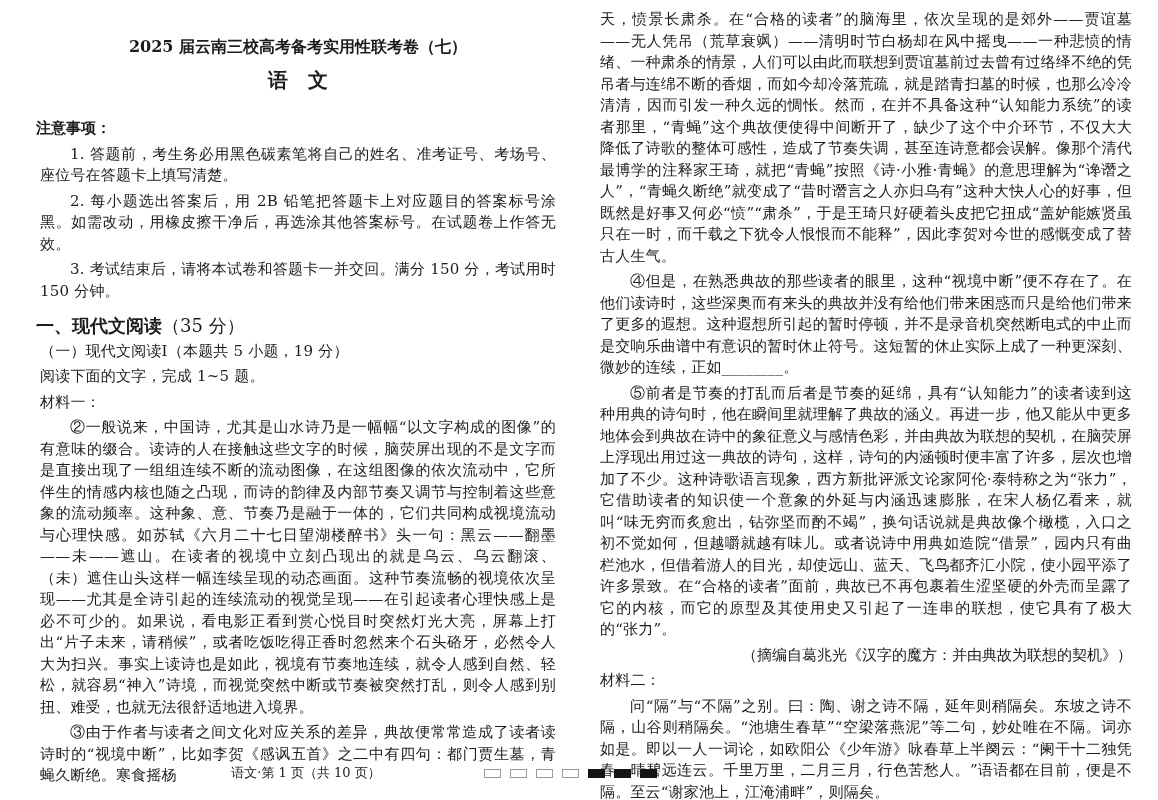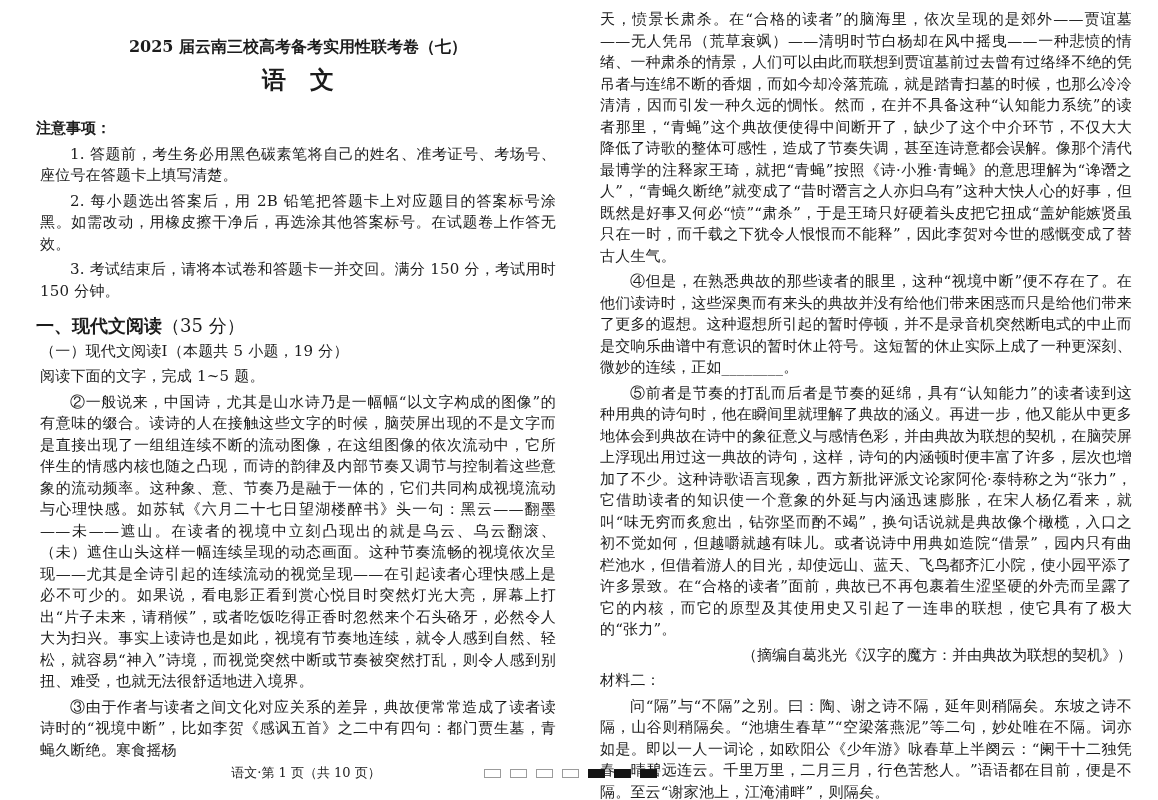--- a/index.html
+++ b/index.html
@@ -1,21 +1,21 @@
 <!DOCTYPE html>
 <html><head>
 <meta charset="utf-8">
 <style>
   html,body{margin:0;padding:0;width:1158px;height:800px;background:#ffffff;overflow:hidden;}
   body{font-family:"DejaVu Serif","Liberation Serif",serif;color:#1c1c1c;}
   .page{position:absolute;top:0;}
   .page-left{left:36px;width:524px;}
   .page-right{left:596px;width:540px;top:5px;}
   .exam-title{font-size:16px;line-height:30px;font-weight:bold;text-align:center;margin:32px 0 4px;}
-  .subject-title{font-size:24px;line-height:28px;font-weight:bold;text-align:center;margin:0 0 14px;}
+  .subject-title{font-size:20px;line-height:28px;font-weight:bold;text-align:center;margin:0 0 14px;}
   .notice-head{font-weight:bold;font-size:15px;line-height:21.5px;margin-top:24px;}
   .para{margin:4px;font-size:15px;line-height:21.5px;text-align:justify;letter-spacing:0.2px;}
   .ind{text-indent:2em;}
   .sec-head{font-size:18px;line-height:21.5px;margin-top:13px;}
   .sec-bold{font-weight:bold;}
   .attr-line{margin:0;font-size:15px;line-height:21.5px;text-align:right;padding-right:4px;}
   .page-footer{position:absolute;top:764px;font-size:13px;line-height:18px;text-align:center;color:#222;}
   .footer-left{left:44px;width:524px;}
   .footer-right{left:596px;width:540px;margin-top:44px;}
   .regmarks{position:absolute;left:484px;top:769px;display:flex;gap:9px;align-items:center;}
@@ -31,20 +31,21 @@
   <h2 class="subject-title">语　文</h2>
   <div class="notice-head">注意事项：</div>
   <div>
       <p class="para ind">1. 答题前，考生务必用黑色碳素笔将自己的姓名、准考证号、考场号、座位号在答题卡上填写清楚。</p>
       <p class="para ind">2. 每小题选出答案后，用 2B 铅笔把答题卡上对应题目的答案标号涂黑。如需改动，用橡皮擦干净后，再选涂其他答案标号。在试题卷上作答无效。</p>
       <p class="para ind">3. 考试结束后，请将本试卷和答题卡一并交回。满分 150 分，考试用时 150 分钟。</p>
     </div>
   <div class="sec-head"><span class="sec-bold">一、现代文阅读</span><span>（35 分）</span></div>
   <p class="para">（一）现代文阅读Ⅰ（本题共 5 小题，19 分）</p>
   <p class="para">阅读下面的文字，完成 1~5 题。</p>
+  <p class="para">材料一：</p>
   <div>
       <p class="para ind">②一般说来，中国诗，尤其是山水诗乃是一幅幅“以文字构成的图像”的有意味的缀合。读诗的人在接触这些文字的时候，脑荧屏出现的不是文字而是直接出现了一组组连续不断的流动图像，在这组图像的依次流动中，它所伴生的情感内核也随之凸现，而诗的韵律及内部节奏又调节与控制着这些意象的流动频率。这种象、意、节奏乃是融于一体的，它们共同构成视境流动与心理快感。如苏轼《六月二十七日望湖楼醉书》头一句：黑云——翻墨——未——遮山。在读者的视境中立刻凸现出的就是乌云、乌云翻滚、（未）遮住山头这样一幅连续呈现的动态画面。这种节奏流畅的视境依次呈现——尤其是全诗引起的连续流动的视觉呈现——在引起读者心理快感上是必不可少的。如果说，看电影正看到赏心悦目时突然灯光大亮，屏幕上打出“片子未来，请稍候”，或者吃饭吃得正香时忽然来个石头硌牙，必然令人大为扫兴。事实上读诗也是如此，视境有节奏地连续，就令人感到自然、轻松，就容易“神入”诗境，而视觉突然中断或节奏被突然打乱，则令人感到别扭、难受，也就无法很舒适地进入境界。</p>
       <p class="para ind">③由于作者与读者之间文化对应关系的差异，典故便常常造成了读者读诗时的“视境中断”，比如李贺《感讽五首》之二中有四句：都门贾生墓，青蝇久断绝。寒食摇杨</p>
     </div>
 </div>
 
 <div class="page page-right">
   <div>
       <p class="para">天，愤景长肃杀。在“合格的读者”的脑海里，依次呈现的是郊外——贾谊墓——无人凭吊（荒草衰飒）——清明时节白杨却在风中摇曳——一种悲愤的情绪、一种肃杀的情景，人们可以由此而联想到贾谊墓前过去曾有过络绎不绝的凭吊者与连绵不断的香烟，而如今却冷落荒疏，就是踏青扫墓的时候，也那么冷冷清清，因而引发一种久远的惆怅。然而，在并不具备这种“认知能力系统”的读者那里，“青蝇”这个典故便使得中间断开了，缺少了这个中介环节，不仅大大降低了诗歌的整体可感性，造成了节奏失调，甚至连诗意都会误解。像那个清代最博学的注释家王琦，就把“青蝇”按照《诗·小雅·青蝇》的意思理解为“谗谮之人”，“青蝇久断绝”就变成了“昔时谮言之人亦归乌有”这种大快人心的好事，但既然是好事又何必“愤”“肃杀”，于是王琦只好硬着头皮把它扭成“盖妒能嫉贤虽只在一时，而千载之下犹令人恨恨而不能释”，因此李贺对今世的感慨变成了替古人生气。</p>
       <p class="para ind">④但是，在熟悉典故的那些读者的眼里，这种“视境中断”便不存在了。在他们读诗时，这些深奥而有来头的典故并没有给他们带来困惑而只是给他们带来了更多的遐想。这种遐想所引起的暂时停顿，并不是录音机突然断电式的中止而是交响乐曲谱中有意识的暂时休止符号。这短暂的休止实际上成了一种更深刻、微妙的连续，正如________。</p>

